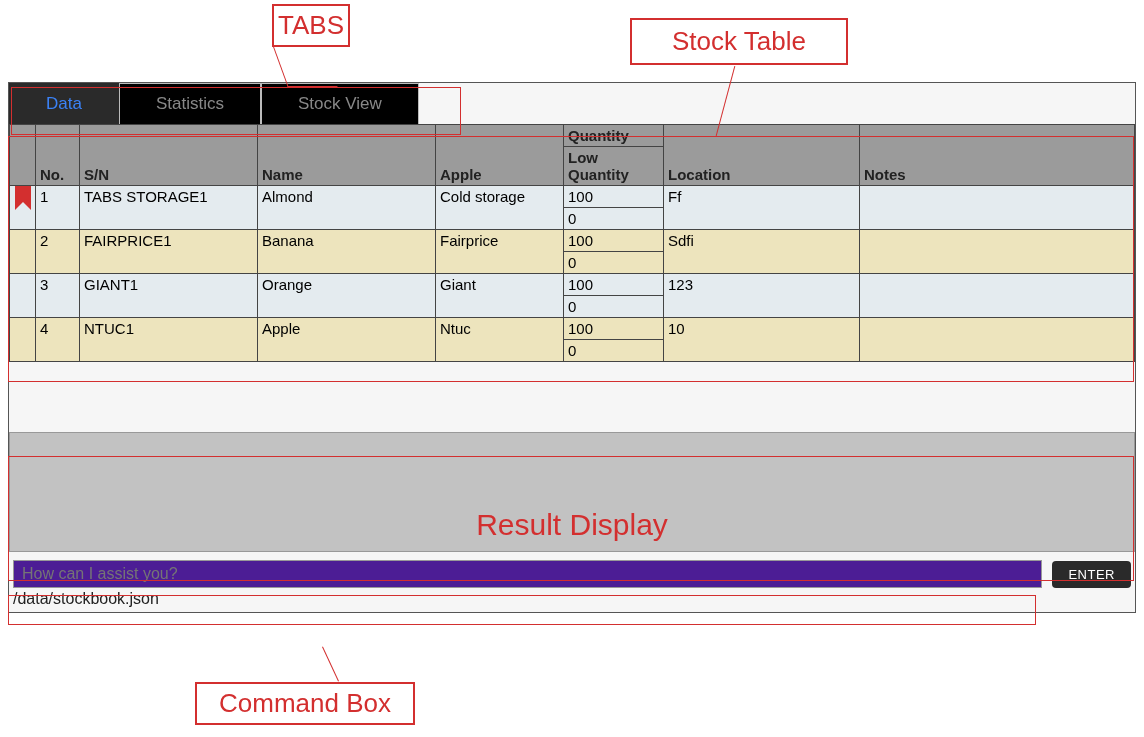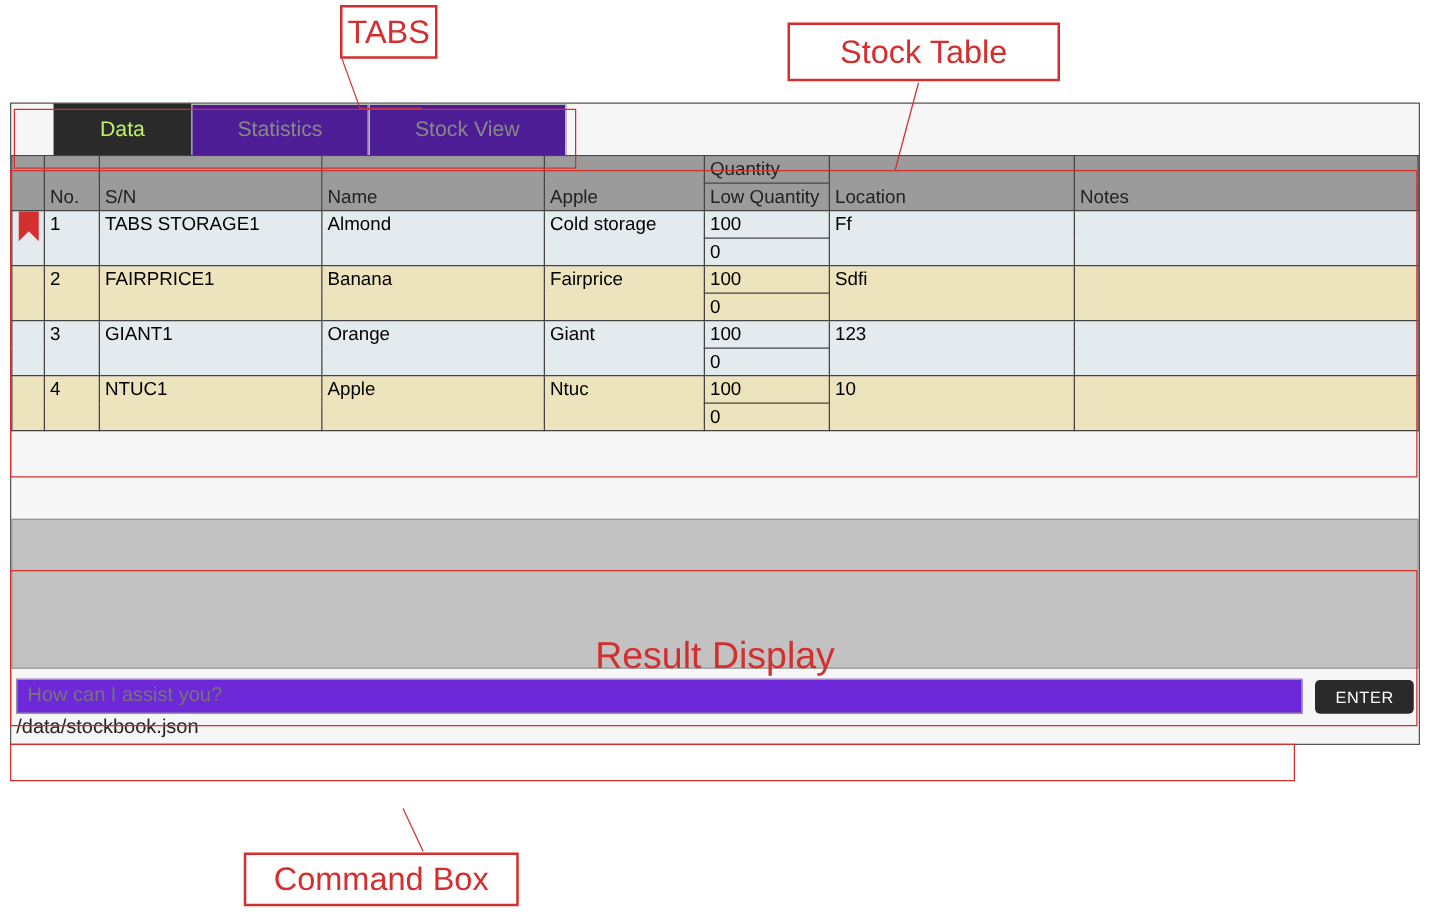--- a/index.html
+++ b/index.html
@@ -96,41 +96,40 @@
       background: #f6f6f6;
     }
     
     
     .tabs { display: flex; }
     .tab {
       padding: 10px 36px;
       font-size: 17px;
       border: 1px solid #bbb;
       border-bottom: none;
-      background: #4c1d95;
+      background: #000000;
       color: #888;
       cursor: pointer;
     }
     .tab.active {
       background: #2a2a2a;
-      color: #bef264;
+      color: #3b82f6;
       border-color: #2a2a2a;
-      margin-left: 34px;
     }
     
     
     .stock-table {
       border-collapse: collapse;
       width: 100%;
       font-size: 15px;
     }
     .stock-table th {
       background: #9b9b9b;
       text-align: left;
-      font-weight: normal;
+      font-weight: bold;
       padding: 2px 4px;
       border: 1px solid #444;
       color: #222;
     }
     .stock-table td {
       border: 1px solid #444;
       padding: 2px 4px;
       vertical-align: top;
       height: 22px;
     }
@@ -165,21 +164,21 @@
       display: flex;
       align-items: center;
       padding: 8px 4px 2px 4px;
       gap: 10px;
     }
     .cmd-input {
       flex: 1;
       padding: 4px 8px;
       font-size: 16px;
       color: #aaa;
-      background: #6d28d9;
+      background: #4c1d95;
       border: 1px solid #999;
       height: 28px;
     }
     .enter-btn {
       background: #2a2a2a;
       color: #fff;
       border: none;
       border-radius: 4px;
       padding: 6px 16px;
       font-size: 13px;

